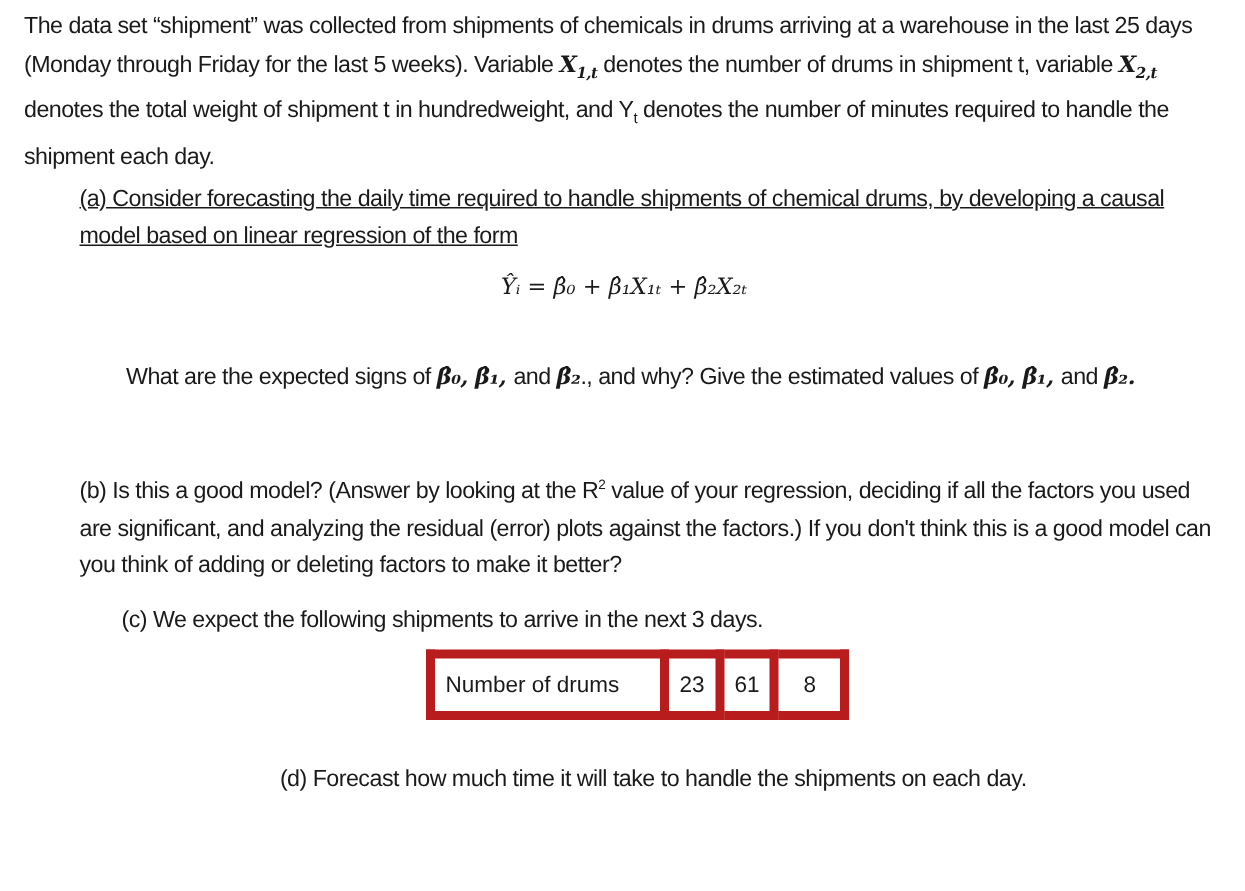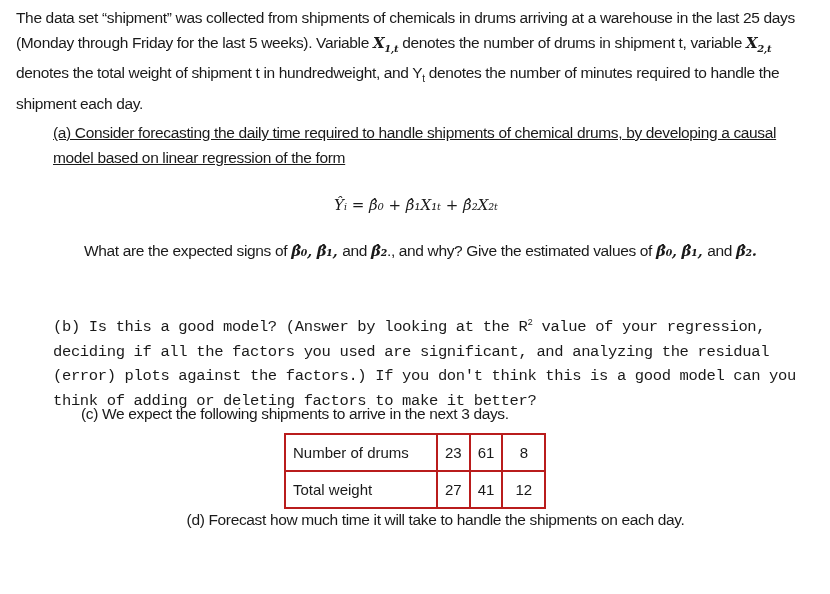--- a/index.html
+++ b/index.html
@@ -1,30 +1,30 @@
 <!DOCTYPE html>
 <html><head>
 <meta charset="utf-8">
 <style>
   html, body { margin:0; padding:0; background:#ffffff; }
   body { width:830px; height:594px; position:relative; overflow:hidden;
          font-family:"Liberation Sans", sans-serif; color:#1a1a1a; }
   .para { position:absolute; font-size:15.5px; line-height:24.5px; letter-spacing:-0.35px; }
   .p-intro { left:16px; top:6px; width:800px; }
   .p-a { left:53px; top:121px; width:765px;text-decoration:underline; }
-  .eq { position:absolute; left:334px; top:196px; font-family:"DejaVu Serif", serif; font-size:15px; font-style:italic; }
+  .eq { position:absolute; left:334px; top:182px; font-family:"DejaVu Serif", serif; font-size:15px; font-style:italic; }
   .p-a2 { left:84px; top:219px; width:730px;margin-top:20px; }
-  .p-b { left:53px; top:311px; width:765px;font-family:Liberation Mono, monospace; }
+  .p-b { left:53px; top:311px; width:765px; }
   .p-c { left:53px; top:402px; width:765px;margin-left:28px; }
   .p-d { left:53px; top:508px; width:765px;text-align:center; }
   .math { font-family:"DejaVu Serif", serif; font-style:italic; font-size:15px;font-weight:bold; }
   sub { font-size:10px; }
   sup { font-size:9px; }
   table.ship { position:absolute; left:284px; top:433px; border-collapse:collapse; font-size:15px; }
-  table.ship td { border:2px solid #b91c1c; height:35px; padding:0 7px; vertical-align:middle; }
+  table.ship td { border:6px solid #b91c1c; height:35px; padding:0 7px; vertical-align:middle; }
   td.lbl { width:136px; }
   td.num { text-align:center; }
 </style>
 </head>
 <body>
 
 <div class="para p-intro"><span>The data set “shipment” was collected from shipments of chemicals in drums arriving at a warehouse in the last 25 days (Monday through Friday for the last 5 weeks). Variable </span><span class="math"><span>X</span><sub>1,t</sub></span><span> denotes the number of drums in shipment t, variable </span><span class="math"><span>X</span><sub>2,t</sub></span><span> denotes the total weight of shipment t in hundredweight, and Y</span><sub>t</sub><span> denotes the number of minutes required to handle the shipment each day.</span></div>
 
 <div class="para p-a">(a) Consider forecasting the daily time required to handle shipments of chemical drums, by developing a causal model based on linear regression of the form</div>
 
@@ -37,22 +37,16 @@
 <div class="para p-c">(c) We expect the following shipments to arrive in the next 3 days.</div>
 
 <table class="ship">
   <tbody>
       <tr>
     <td class="lbl">Number of drums</td>
     <td class="num">23</td>
     <td class="num">61</td>
     <td class="num" style="width:27px;">8</td>
   </tr>
-  <tr>
-    <td class="lbl">Total weight</td>
-    <td class="num">27</td>
-    <td class="num">41</td>
-    <td class="num">12</td>
-  </tr>
 </tbody>
   </table>
 
 <div class="para p-d">(d) Forecast how much time it will take to handle the shipments on each day.</div>
 
 </body></html>

